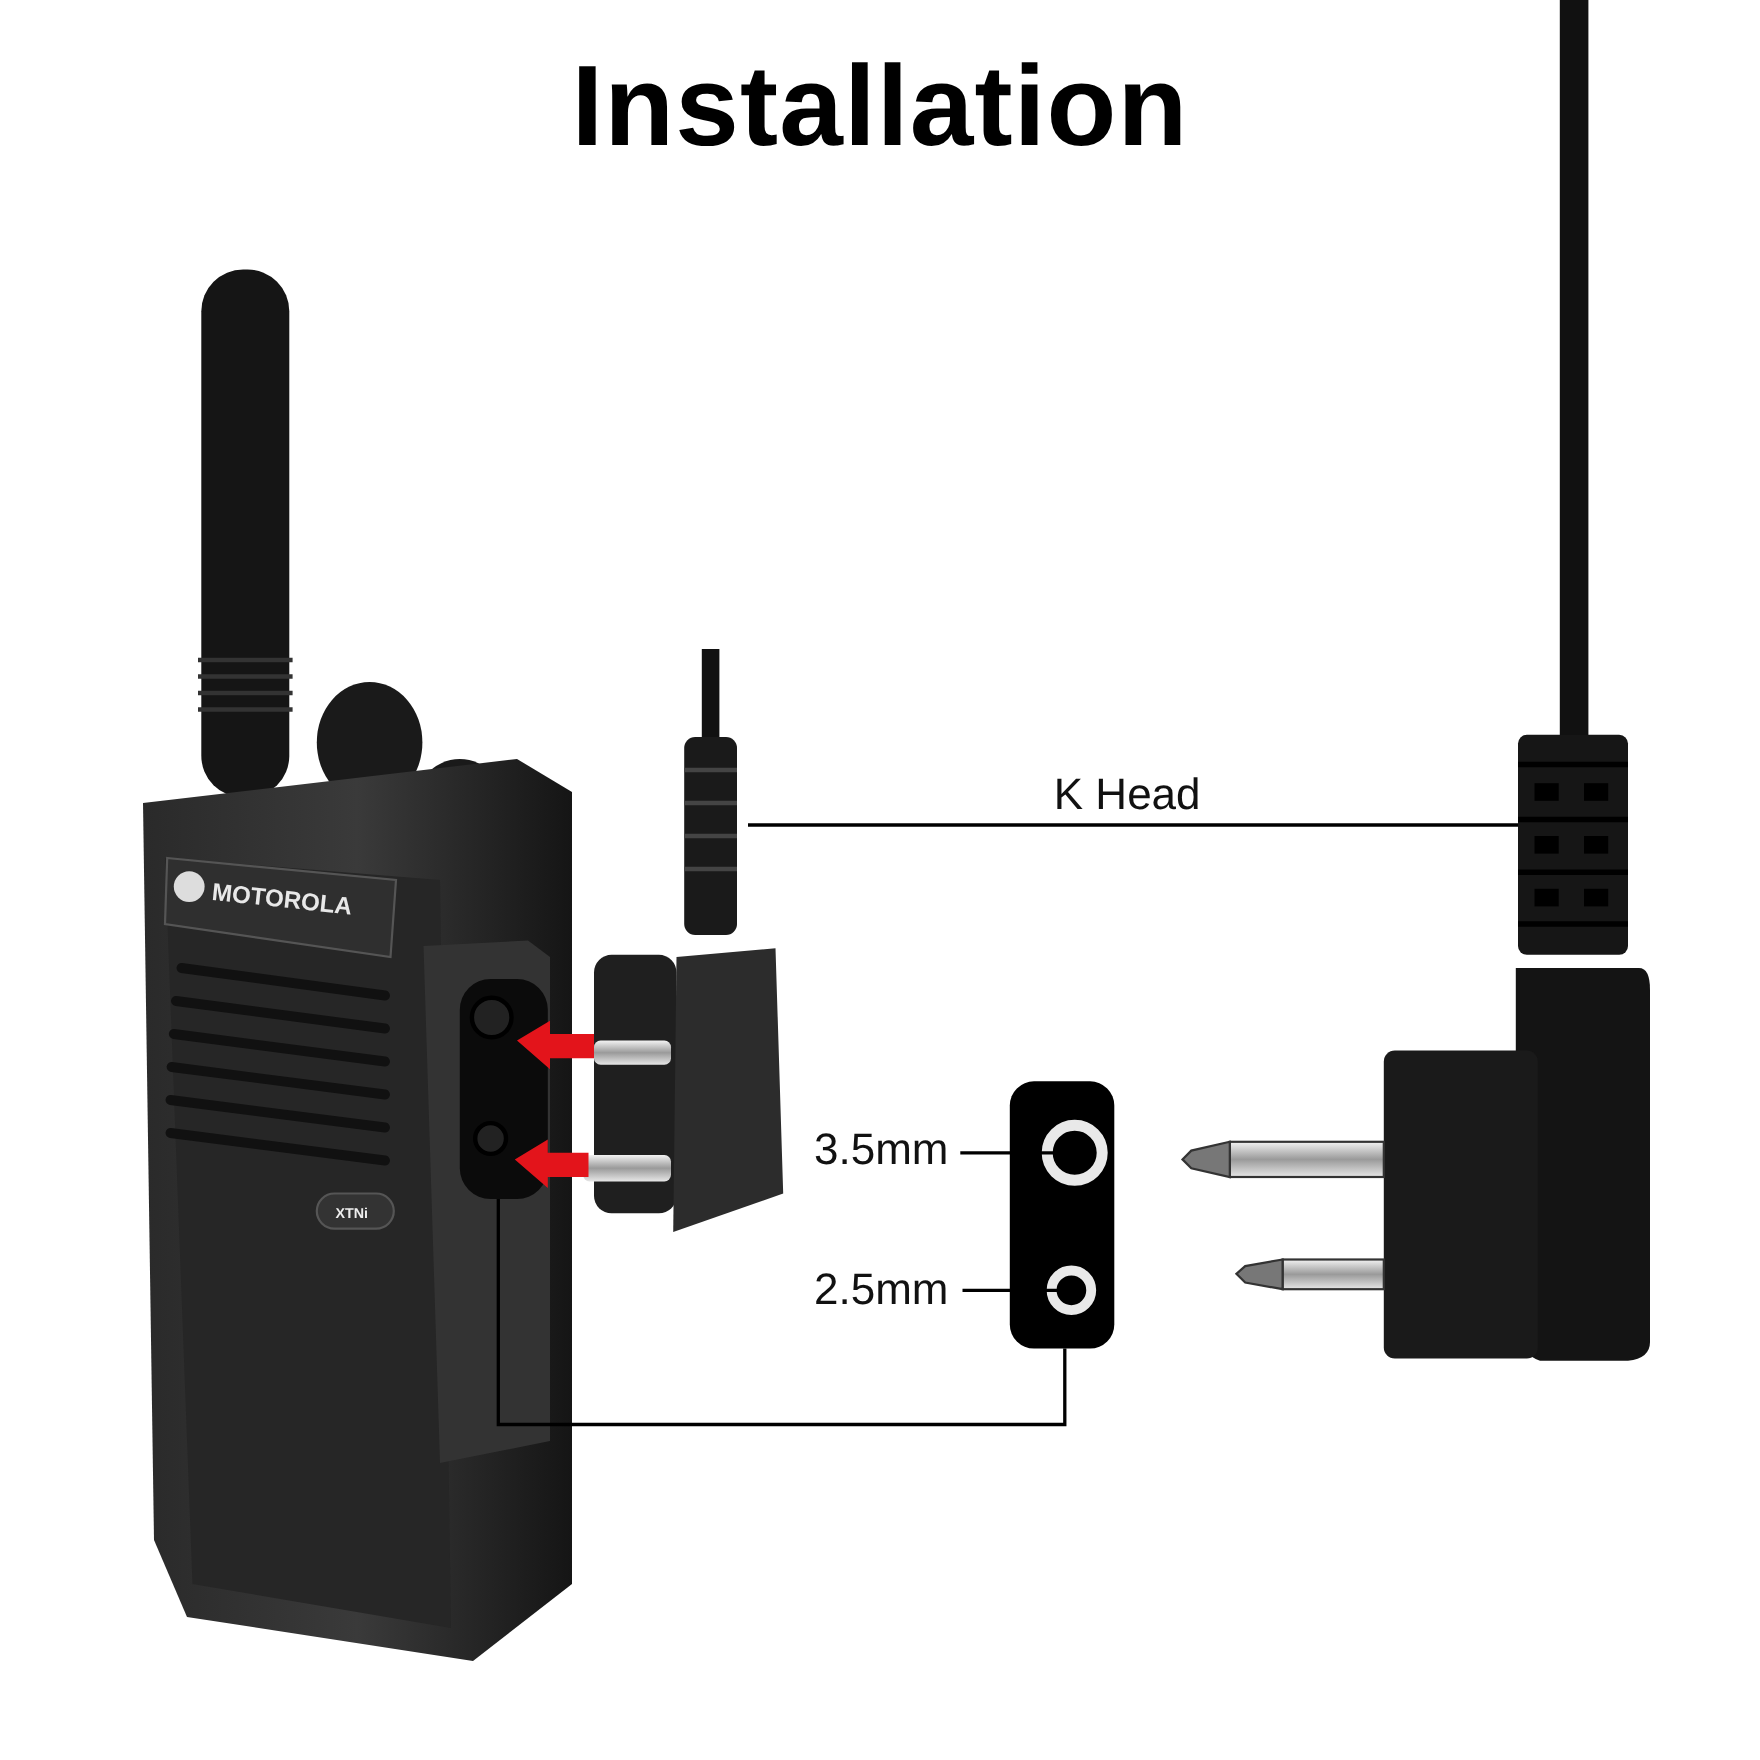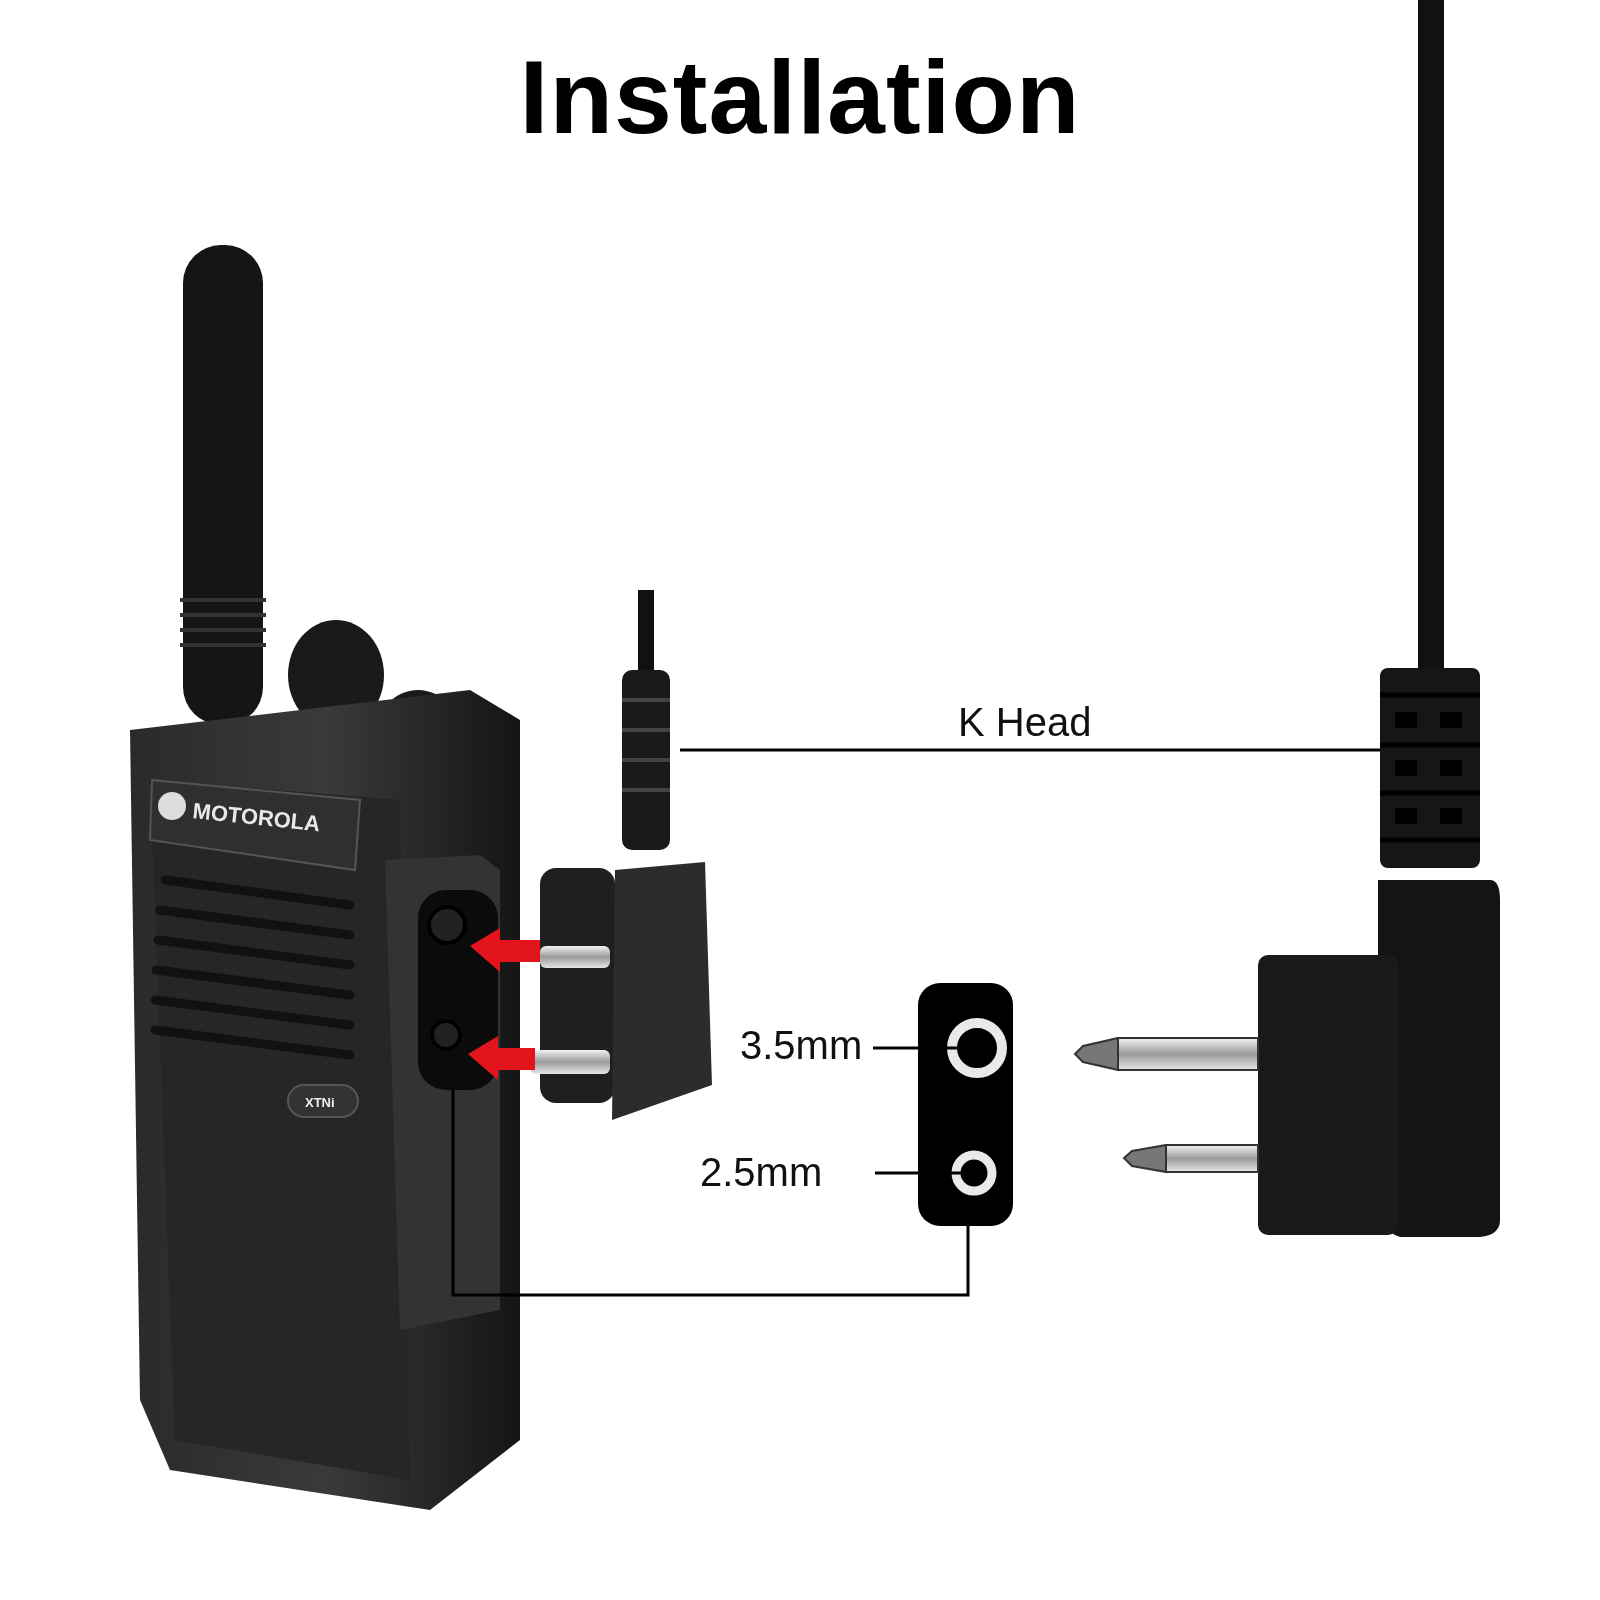--- a/index.html
+++ b/index.html
@@ -128,13 +128,13 @@
       <rect x="1118" y="1038" width="140" height="32" fill="url(#pinGrad)" stroke="#333" stroke-width="2"></rect>
       <polygon points="1118,1038 1083,1046 1075,1054 1083,1062 1118,1070" fill="#777" stroke="#333" stroke-width="2"></polygon>
       <rect x="1166" y="1145" width="92" height="27" fill="url(#pinGrad)" stroke="#333" stroke-width="2"></rect>
       <polygon points="1166,1145 1132,1151 1124,1158 1132,1166 1166,1172" fill="#777" stroke="#333" stroke-width="2"></polygon>
     </g>
   </g>
 </svg>
 
 <div class="label" style="left:958px;top:700px;">K Head</div>
 <div class="label" style="left:740px;top:1023px;text-align:right;">3.5mm</div>
-<div class="label" style="left:700px;top:1150px;">2.5mm</div>
+<div class="label" style="left:740px;top:1150px;">2.5mm</div>
 
 </body></html>

